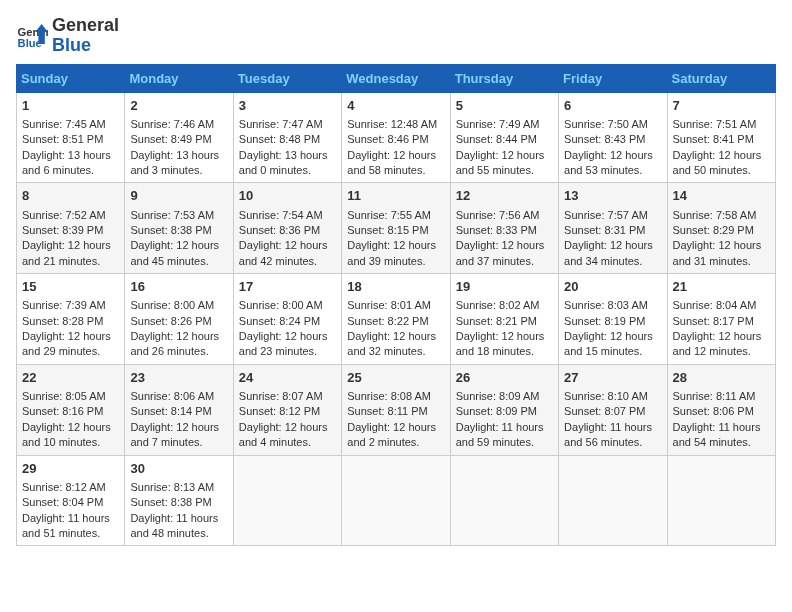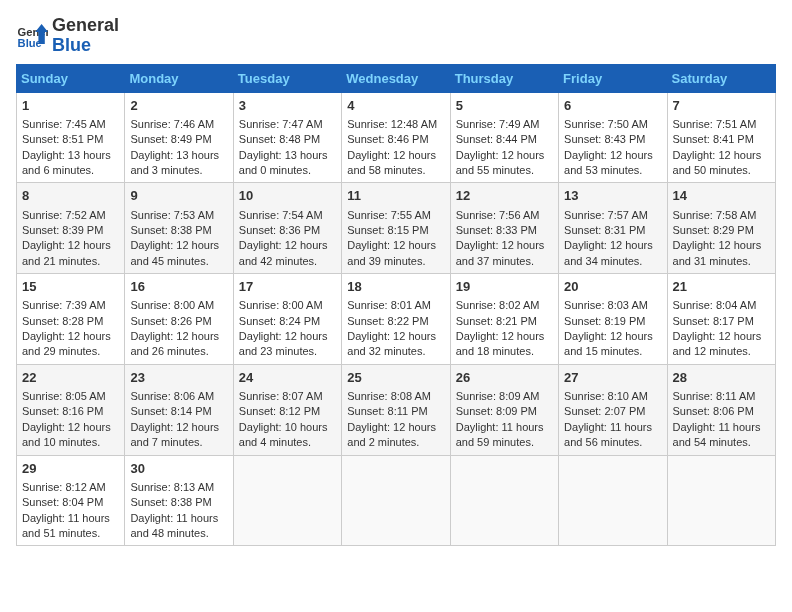--- a/index.html
+++ b/index.html
@@ -263,38 +263,38 @@
         <td>
         <span class="day-number">23</span>
         <span>Sunrise: 8:06 AM</span><br>
         <span>Sunset: 8:14 PM</span><br>
         <span>Daylight: 12 hours and 7 minutes.</span>
       </td>
         <td>
         <span class="day-number">24</span>
         <span>Sunrise: 8:07 AM</span><br>
         <span>Sunset: 8:12 PM</span><br>
-        <span>Daylight: 10 hours and 4 minutes.</span>
+        <span>Daylight: 12 hours and 4 minutes.</span>
       </td>
         <td>
         <span class="day-number">25</span>
         <span>Sunrise: 8:08 AM</span><br>
         <span>Sunset: 8:11 PM</span><br>
         <span>Daylight: 12 hours and 2 minutes.</span>
       </td>
         <td>
         <span class="day-number">26</span>
         <span>Sunrise: 8:09 AM</span><br>
         <span>Sunset: 8:09 PM</span><br>
         <span>Daylight: 11 hours and 59 minutes.</span>
       </td>
         <td>
         <span class="day-number">27</span>
         <span>Sunrise: 8:10 AM</span><br>
-        <span>Sunset: 2:07 PM</span><br>
+        <span>Sunset: 8:07 PM</span><br>
         <span>Daylight: 11 hours and 56 minutes.</span>
       </td>
         <td>
         <span class="day-number">28</span>
         <span>Sunrise: 8:11 AM</span><br>
         <span>Sunset: 8:06 PM</span><br>
         <span>Daylight: 11 hours and 54 minutes.</span>
       </td>
       </tr>
       <tr>

